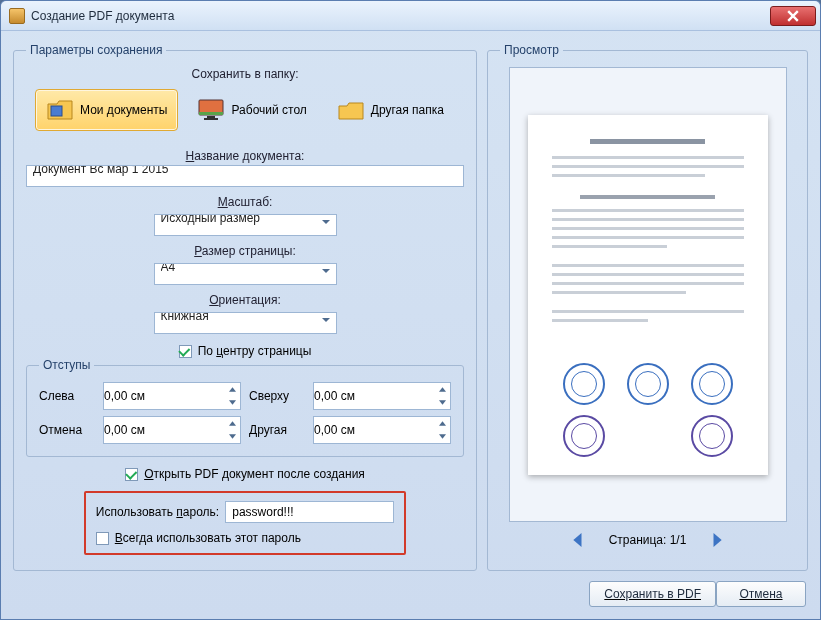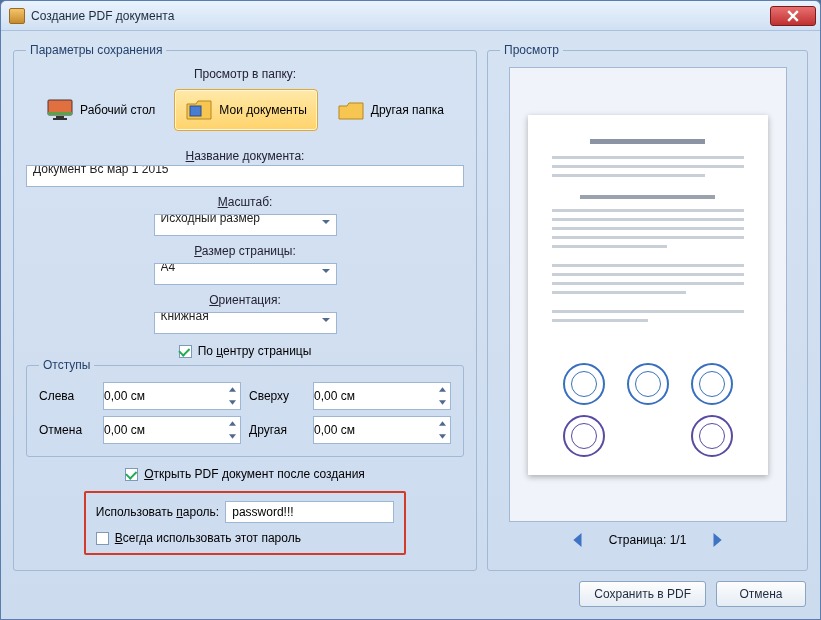--- a/index.html
+++ b/index.html
@@ -154,22 +154,23 @@
   .stamp::after { content:""; position:absolute; inset:6px; border:1px solid; border-radius:50%; border-color:inherit; }
   .stamp.blue { border-color:#3a6fbf; }
   .stamp.purple { border-color:#5a4aa3; }
   .preview-nav {
     display:flex; align-items:center; justify-content:center; gap:24px;
     height:36px;
   }
   .preview-nav .arrow { width:14px; height:14px; cursor:pointer; }
   .preview-nav .arrow svg { width:14px; height:14px; fill:#3d74c4; }
   .footer {
-    display:flex; justify-content:flex-end; gap:10px;
+    display:flex; justify-content:flex-end; 
     padding: 2px 14px 12px 14px;
+    text-decoration: underline;
   }
   .btn {
     height:26px; min-width:90px; padding:0 14px;
     background: linear-gradient(#fdfdfd,#e5ecf4);
     border:1px solid #8aa4c2; border-radius:3px;
     font-size:12px; color:#1e2b3c;
     display:flex; align-items:center; justify-content:center;
     cursor:pointer;
   }
 </style>
@@ -185,43 +186,43 @@
           <path d="M1 1 L9 9 M9 1 L1 9" stroke="#fff" stroke-width="2" fill="none"></path>
         </svg>
     </div>
   </div>
 
   <div class="content">
 
     <fieldset class="groupbox left-panel">
       <legend>Параметры сохранения</legend>
 
-      <span class="save-to-label">Просмотр в папку:</span>
+      <span class="save-to-label">Сохранить в папку:</span>
 
       <div class="folder-row">
+        <div class="folder-btn selected">
+          <span class="folder-icon">
+            <svg width="26" height="22" viewBox="0 0 26 22">
+                <path d="M1 5 L10 5 L12 2 L25 2 L25 20 L1 20 Z" fill="#f6c651" stroke="#b8871f"></path>
+                <rect x="4" y="7" width="11" height="10" fill="#4a7cd0" stroke="#2a4c8c"></rect>
+              </svg>
+          </span>
+          <span>Мои документы</span>
+        </div>
         <div class="folder-btn">
           <span class="folder-icon">
             <svg width="26" height="22" viewBox="0 0 26 22">
                 <rect x="1" y="1" width="24" height="15" rx="1" fill="#e07040" stroke="#533"></rect>
                 <rect x="1" y="13" width="24" height="3" fill="#5aa34a"></rect>
                 <rect x="9" y="17" width="8" height="2" fill="#333"></rect>
                 <rect x="6" y="19" width="14" height="2" fill="#333"></rect>
               </svg>
           </span>
           <span>Рабочий стол</span>
         </div>
-        <div class="folder-btn selected">
-          <span class="folder-icon">
-            <svg width="26" height="22" viewBox="0 0 26 22">
-                <path d="M1 5 L10 5 L12 2 L25 2 L25 20 L1 20 Z" fill="#f6c651" stroke="#b8871f"></path>
-                <rect x="4" y="7" width="11" height="10" fill="#4a7cd0" stroke="#2a4c8c"></rect>
-              </svg>
-          </span>
-          <span>Мои документы</span>
-        </div>
         <div class="folder-btn">
           <span class="folder-icon">
             <svg width="26" height="22" viewBox="0 0 26 22">
                 <path d="M1 7 L9 7 L11 4 L25 4 L25 20 L1 20 Z" fill="#f6c651" stroke="#b8871f"></path>
               </svg>
           </span>
           <span>Другая папка</span>
         </div>
       </div>
 

